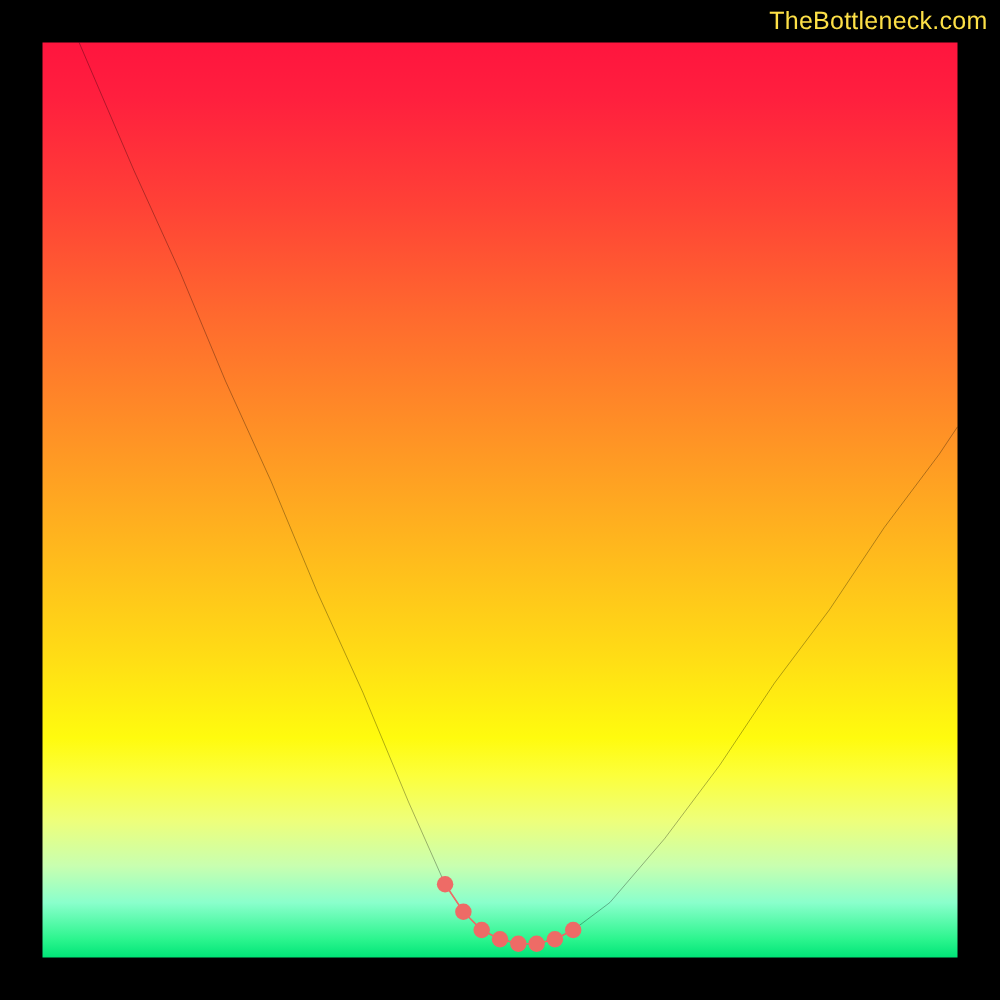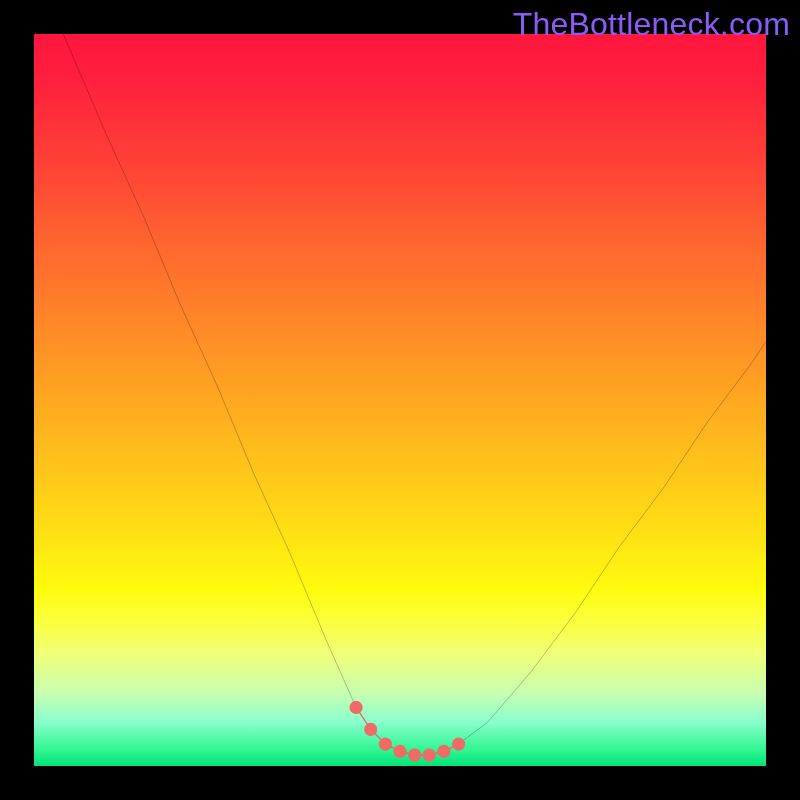--- a/index.html
+++ b/index.html
@@ -45,22 +45,22 @@
     left: 0;
     top: 0;
     width: 732px;
     height: 732px;
     overflow: visible;
   }
   .watermark {
     position: absolute;
     top: 6px;
     right: 10px;
-    color: #8b5cf6;
-    font-size: 32px;
+    color: #fde047;
+    font-size: 20px;
     font-weight: 400;
     letter-spacing: 0.2px;
     user-select: none;
   }
 </style>
 </head>
 <body>
 
 <div class="frame">
 

